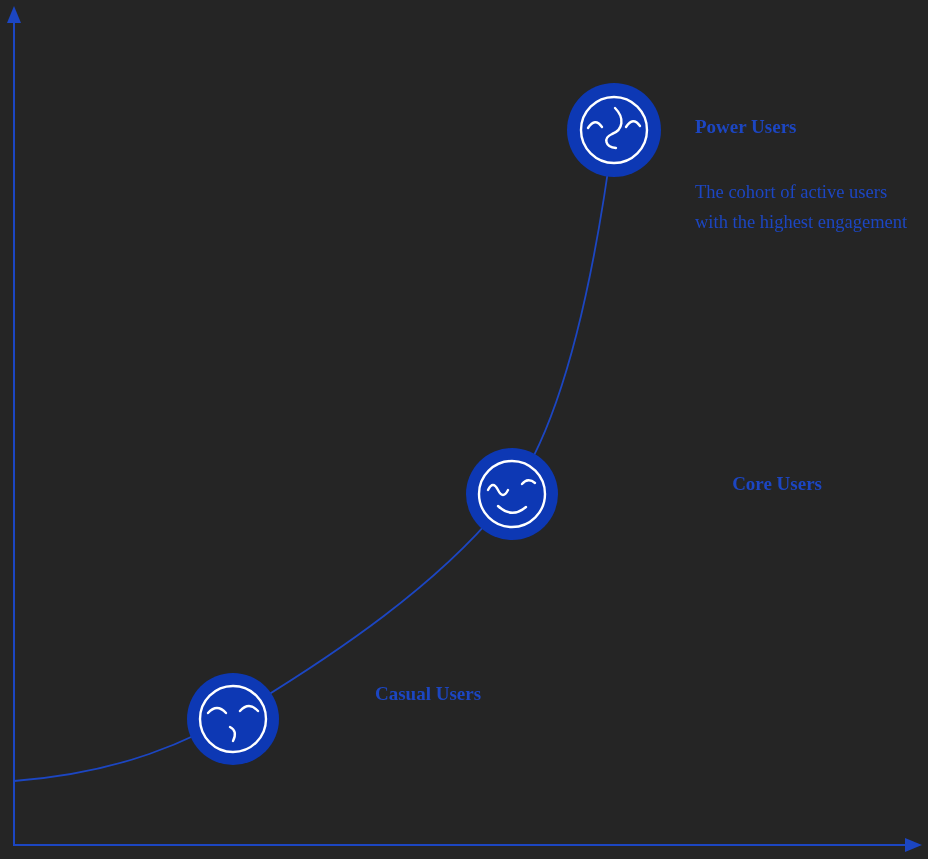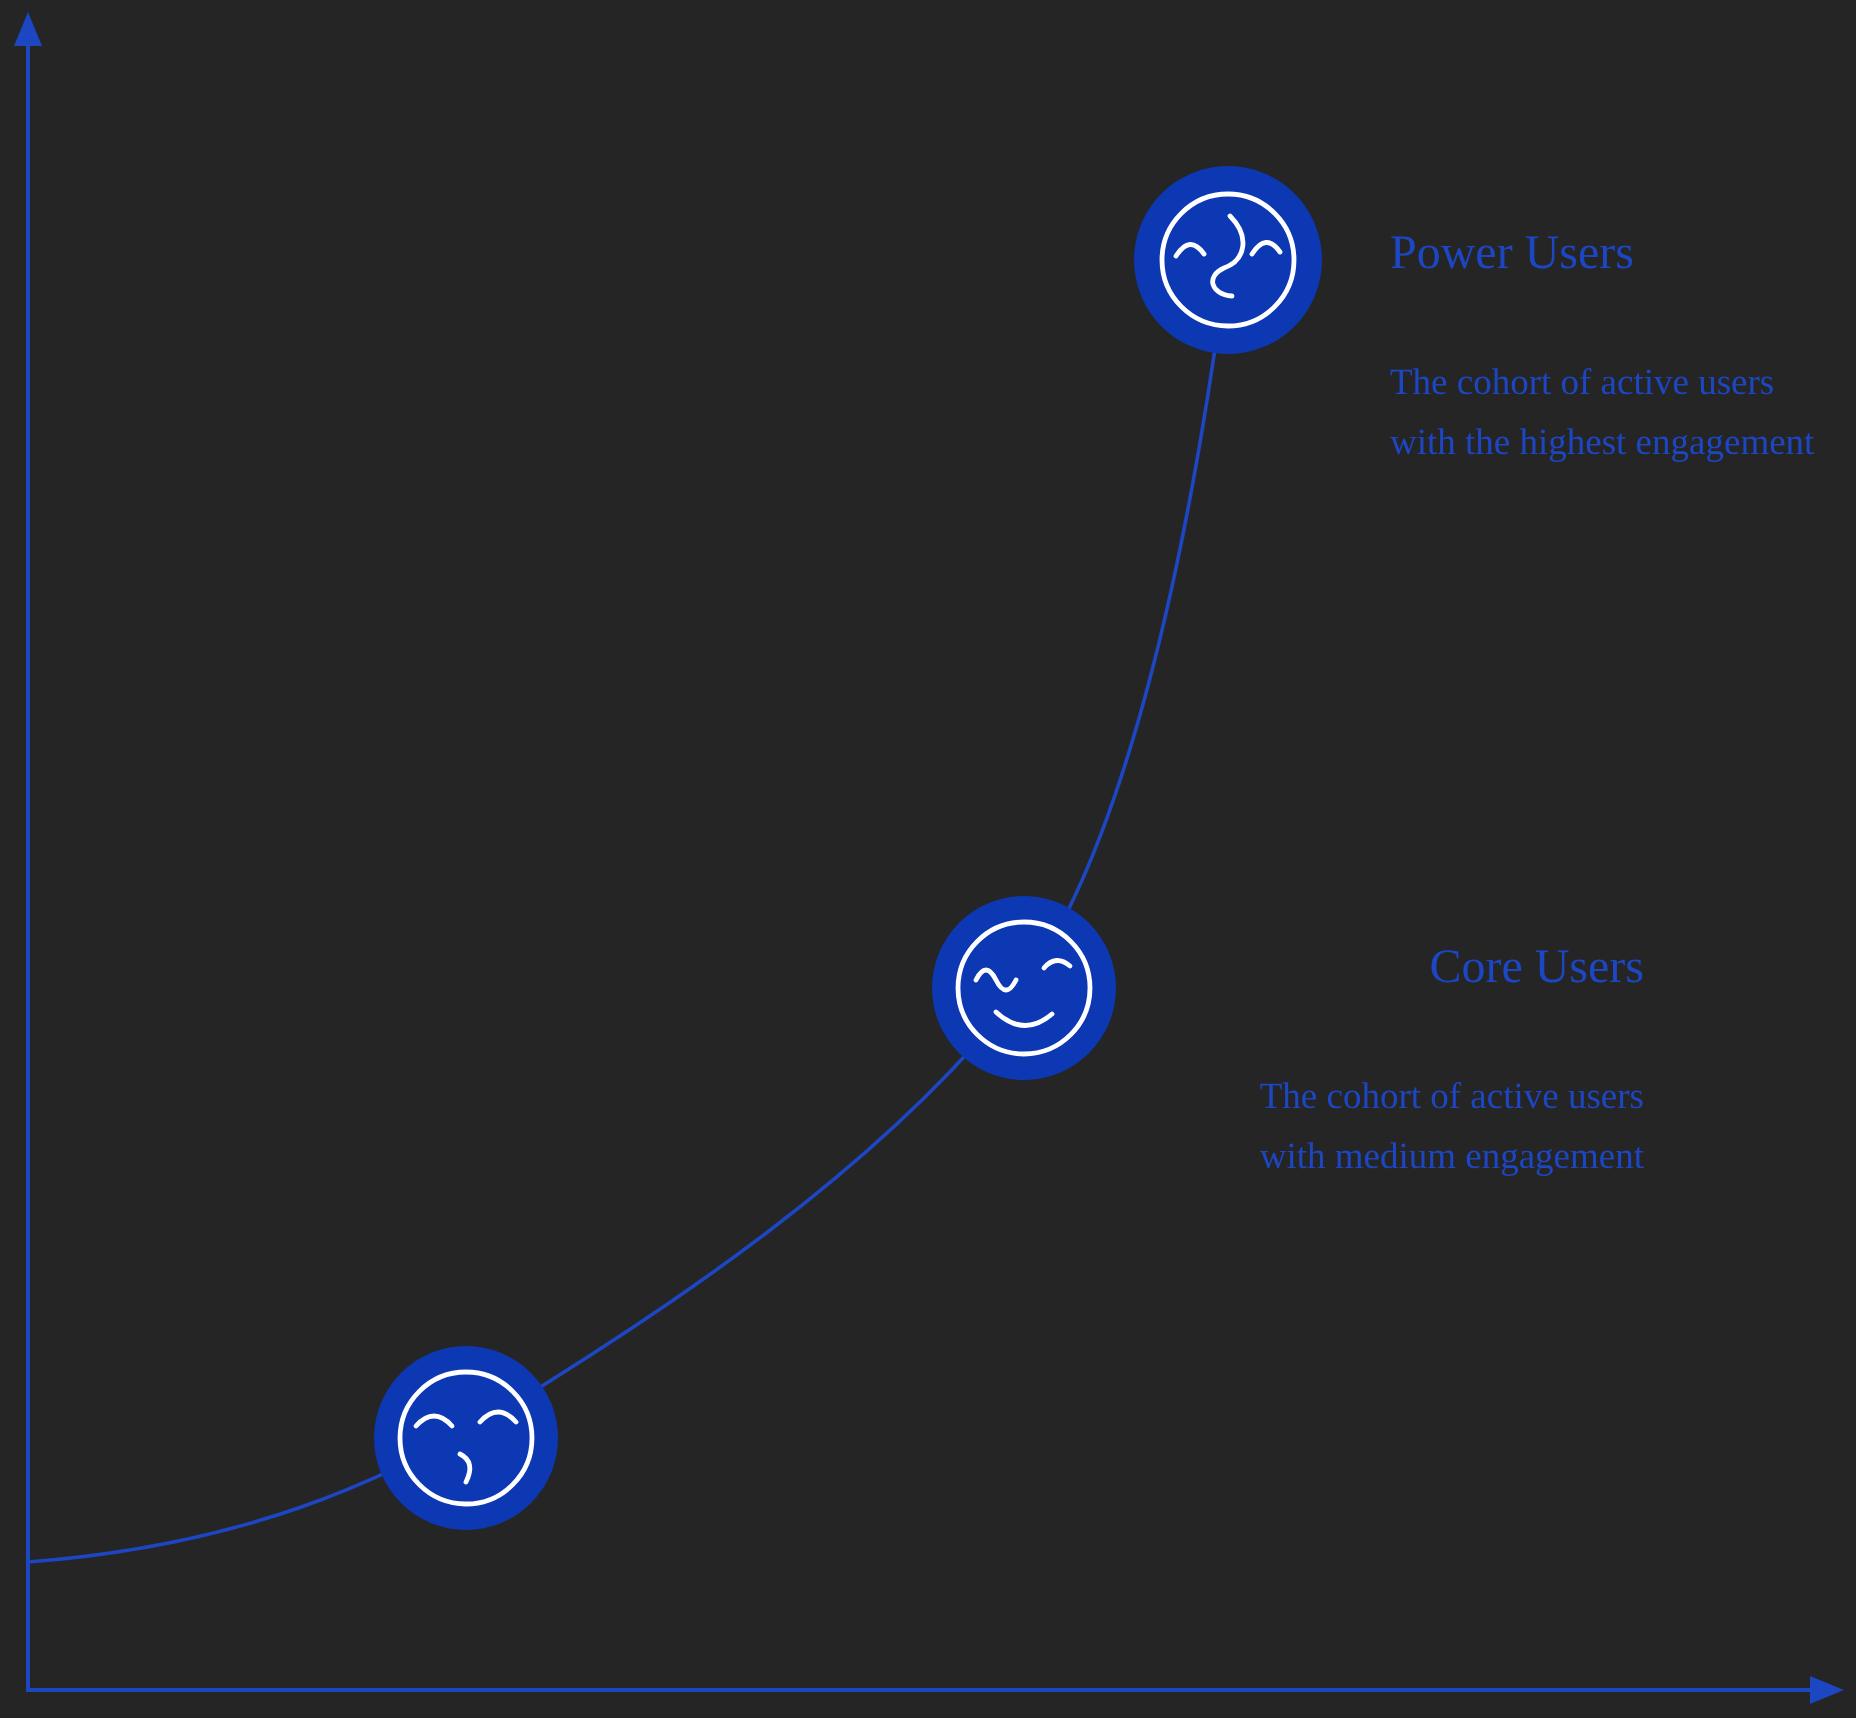--- a/index.html
+++ b/index.html
@@ -53,22 +53,22 @@
     fill:none;
     stroke-linecap:round;
     stroke-linejoin:round;
   }
   .node-label{
     position:absolute;
     width:225px;
     color:var(--text);
   }
   .node-title{
-    font-size:24px;
-    font-weight:normal;
+    font-size:19px;
+    font-weight:bold;
     line-height:30px;
   }
   .node-description{
     font-size:18.5px;
     line-height:30px;
     margin-top:35px;
   }
   .label-power{left:695px;top:112px;}
   .label-core{left:612px;top:469px;width:210px;text-align:right;}
   .label-casual{left:375px;top:679px;width:210px;}
@@ -115,25 +115,25 @@
       <g class="face">
         <circle cx="0" cy="0" r="33"></circle>
         <path d="M -26 -2 q 7 -11 14 -1"></path>
         <path d="M 12 -3 q 7 -11 14 -1"></path>
         <path d="M 1 -22 C 11 -12 9 0 -2 4 C -11 8 -9 17 2 18"></path>
       </g>
     </g>
   </svg>
 
   <div class="node-label label-casual">
+    <div class="node-title">Casual Users</div>
   </div>
 
   <div class="node-label label-core">
     <div class="node-title">Core Users</div>
-    <div class="node-description">The cohort of active users with medium engagement</div>
   </div>
 
   <div class="node-label label-power">
     <div class="node-title">Power Users</div>
     <div class="node-description">The cohort of active users with the highest engagement</div>
   </div>
 
 </div>
 
 </body></html>

